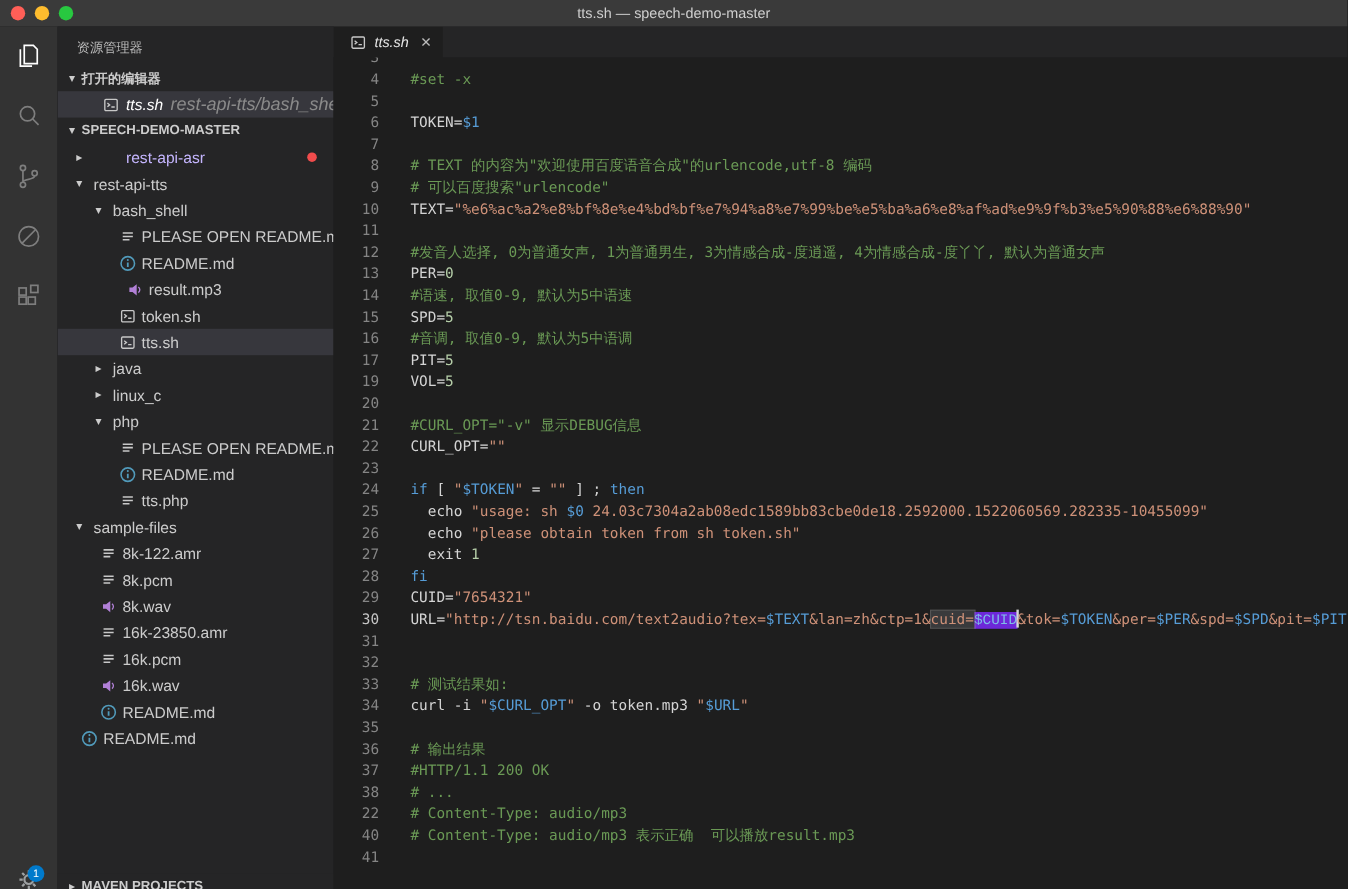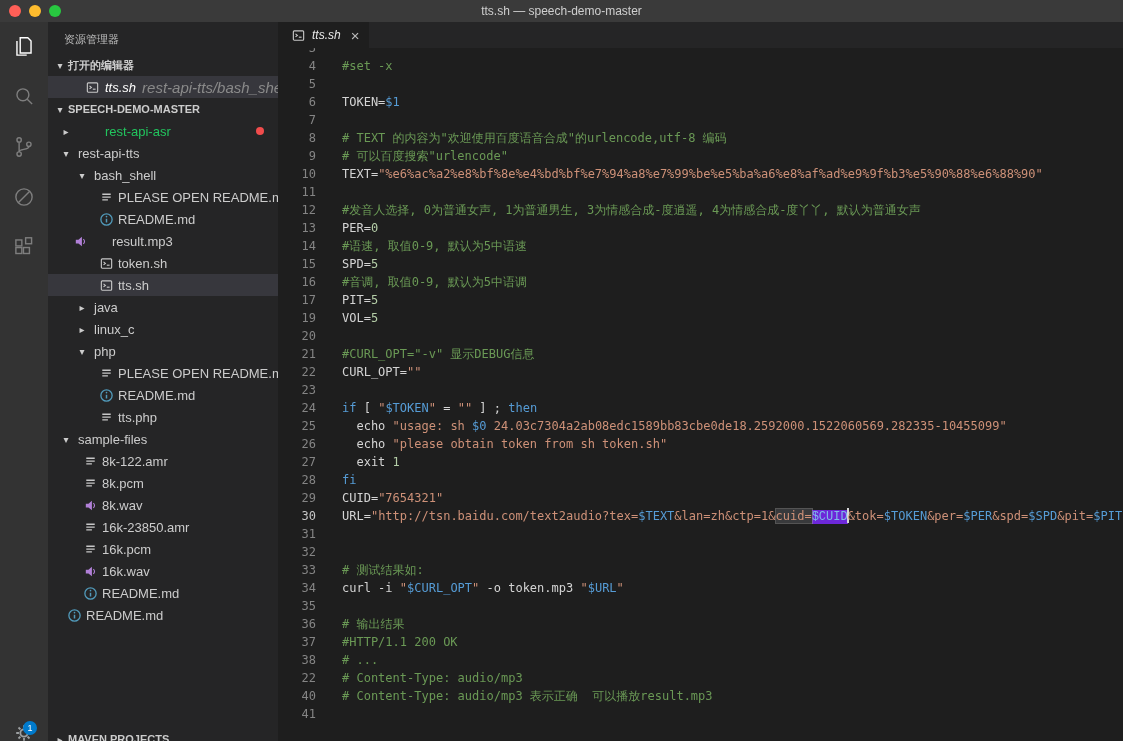--- a/index.html
+++ b/index.html
@@ -32,21 +32,21 @@
   .sb-title { height:32px; padding:10px 0 0 16px; font-size:11px; color:#bbbbbb; }
   .sect { height:22px; display:flex; align-items:center; font-size:11px; font-weight:700;
     color:#cccccc; padding-left:4px; cursor:pointer; }
   .twistie { width:16px; text-align:center; font-size:10px; color:#cccccc; flex:none; }
   .oe-row { height:22px; display:flex; align-items:center; padding-left:36px; background:#37373d; cursor:pointer; }
   .oe-name { font-size:13px; font-style:italic; color:#ffffff; margin:0 6px 0 5px; }
   .oe-desc { font-size:15px; font-style:italic; color:#8a8a8a; white-space:nowrap; overflow:hidden; }
   .trow { height:22px; display:flex; align-items:center; font-size:13px; cursor:pointer; white-space:nowrap; }
   .trow.sel { background:#37373d; }
   .tlabel { margin-left:4px; color:#cccccc; }
-  .tlabel.err { color:#22c55e;margin-left:31px; }
+  .tlabel.err { color:#c4b5fd;margin-left:31px; }
   .ficon { width:16px; height:15px; display:inline-flex; align-items:center; justify-content:center; flex:none; }
   .gitdot { width:8px; height:8px; border-radius:50%; background:#f14c4c; margin-left:auto; margin-right:14px; flex:none; }
   .sect-bottom { position:absolute; bottom:-9px; left:0; width:230px; background:#252526; }
 
   
   .editor { flex:1; display:flex; flex-direction:column; min-width:0; }
   .tabbar { height:26px; background:#252526; display:flex; flex:none; }
   .tab { height:26px; background:#1e1e1e; display:flex; align-items:center; padding:0 10px 0 12px; cursor:pointer; }
   .tab-label { font-size:12px; font-style:italic; color:#e8e8e8; margin:0 10px 0 6px; }
   .tab-close { font-size:15px; color:#bcbcbc; line-height:1; cursor:pointer; }
@@ -173,21 +173,21 @@
         <div class="trow" style="padding-left: 50px;">
           <span class="ficon">
             <svg viewBox="0 0 16 16" width="15" height="15">
               <circle cx="8" cy="8" r="6" fill="none" stroke="#519aba" stroke-width="1.4"></circle>
               <path d="M8 7.2v4" stroke="#519aba" stroke-width="1.6"></path>
               <circle cx="8" cy="4.9" r="0.9" fill="#519aba"></circle>
             </svg>
           </span>
           <span class="tlabel">README.md</span>
         </div>
-        <div class="trow" style="padding-left: 24px; gap: 20px;">
+        <div class="trow" style="padding-left: 56px;">
           <span class="ficon">
             <svg viewBox="0 0 16 16" width="15" height="15">
               <path d="M3 6v4h2.8L9.5 13V3L5.8 6H3z" fill="#b180d7"></path>
               <path d="M11 5.5c1.7 1.3 1.7 3.7 0 5" fill="none" stroke="#b180d7" stroke-width="1.2"></path>
             </svg>
           </span>
           <span class="tlabel">result.mp3</span>
         </div>
         <div class="trow" style="padding-left: 50px;">
           <span class="ficon">

